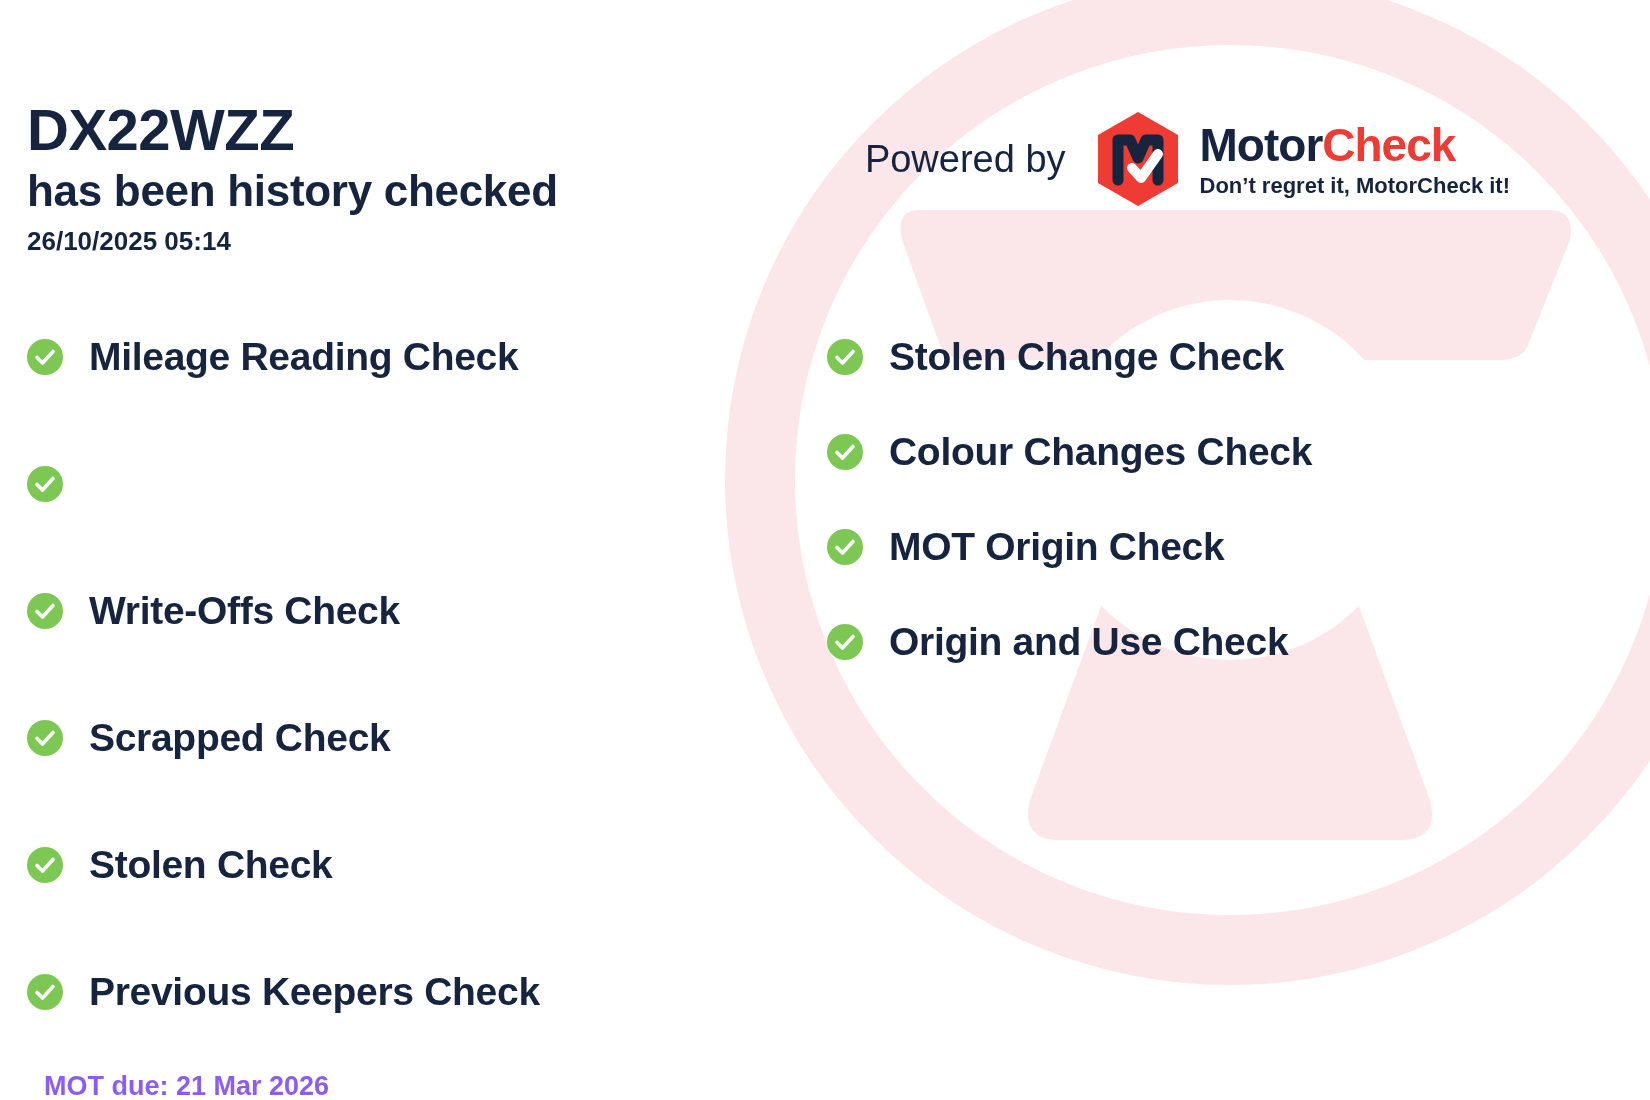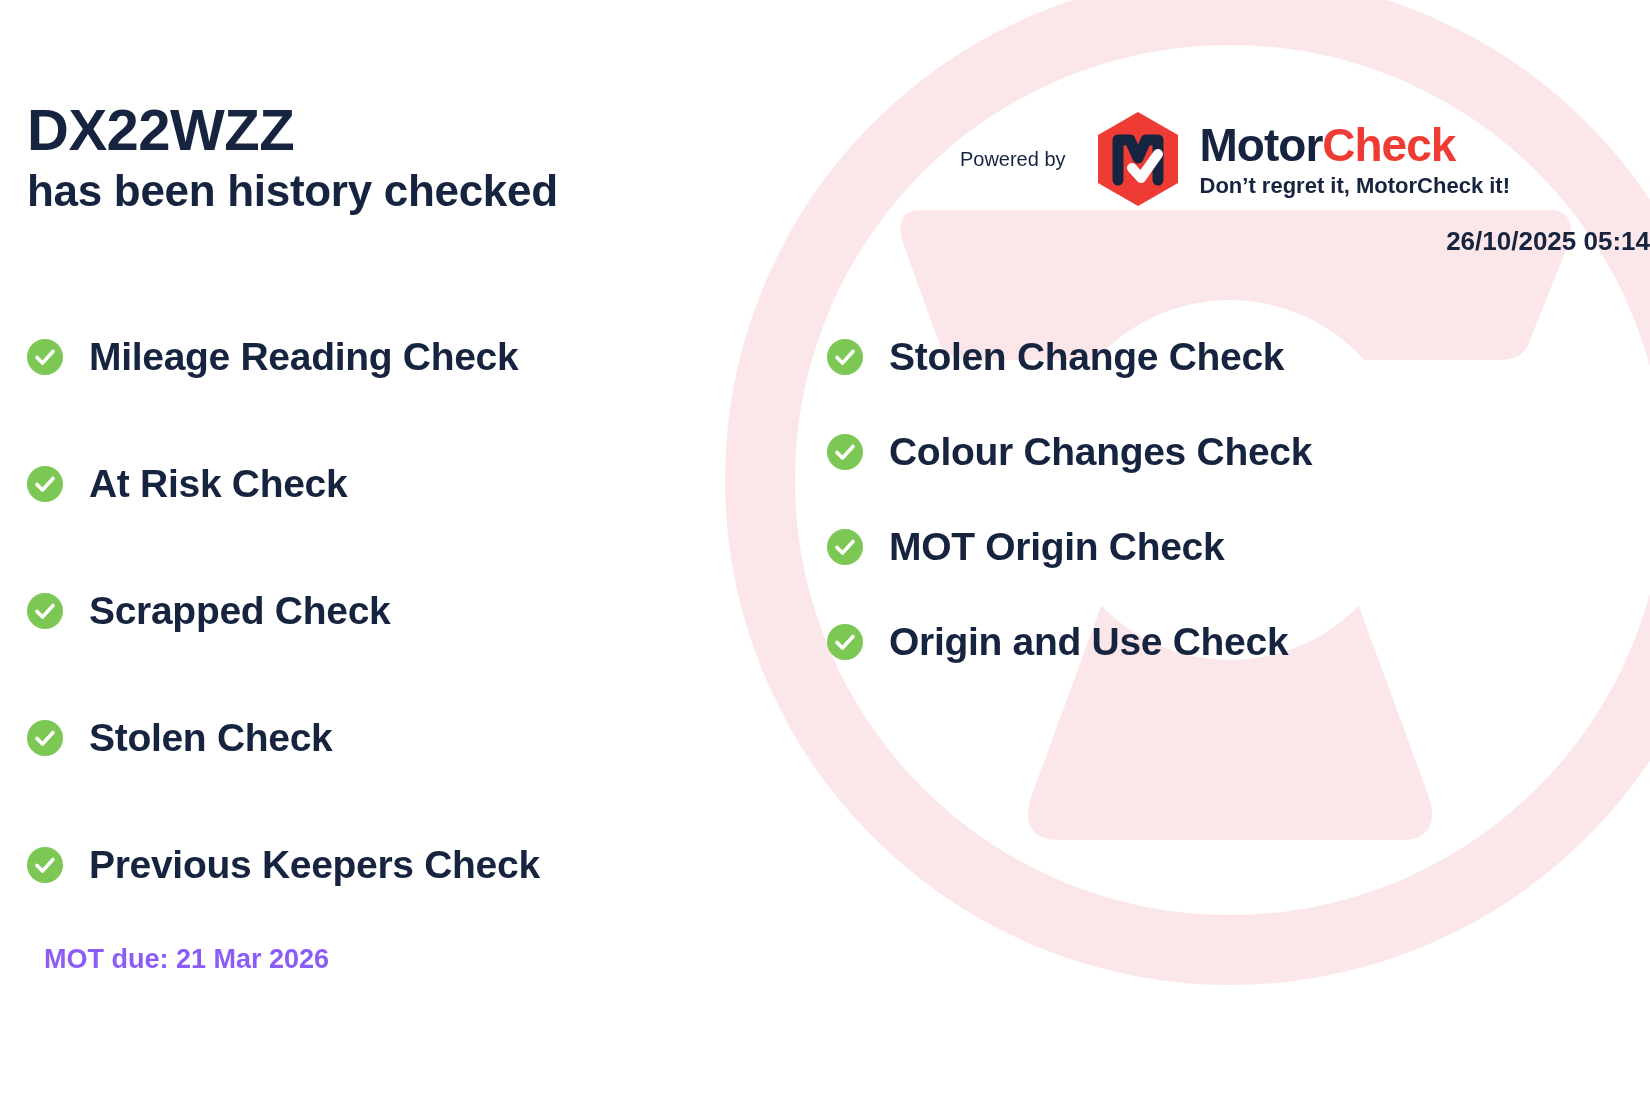--- a/index.html
+++ b/index.html
@@ -51,33 +51,32 @@
     color: #16243f;
     letter-spacing: -0.3px;
     line-height: 1.25;
     margin: 4px 0 0 0;
   }
   .timestamp {
     font-size: 26px;
     font-weight: bold;
     color: #16243f;
     margin: 8px 0 0 0;
-    text-align: right;
   }
   .powered {
     position: absolute;
     top: 110px;
     right: 140px;
     z-index: 3;
     display: flex;
     align-items: center;
     gap: 26px;
   }
   .powered-label {
-    font-size: 20px;
+    font-size: 38px;
     color: #16243f;
     white-space: nowrap;
   }
   .logo {
     display: flex;
     align-items: center;
     gap: 16px;
   }
   .logo-mark {
     width: 92px;
@@ -198,23 +197,31 @@
           <span class="check-label">Mileage Reading Check</span>
         </div>
 
         <div class="check-row">
           <span class="tick">
             <svg width="36" height="36" viewBox="0 0 36 36" xmlns="http://www.w3.org/2000/svg" aria-hidden="true">
               <circle cx="18" cy="18" r="18" fill="#7dc855"></circle>
               <path d="M10 18.5 L15.5 24 L26 12.5" fill="none" stroke="#ffffff" stroke-width="3.6" stroke-linecap="round" stroke-linejoin="round"></path>
             </svg>
           </span>
-          <span class="check-label">At Risk Check</span>
-        </div>
-
+        </div>
+
+        <div class="check-row">
+          <span class="tick">
+            <svg width="36" height="36" viewBox="0 0 36 36" xmlns="http://www.w3.org/2000/svg" aria-hidden="true">
+              <circle cx="18" cy="18" r="18" fill="#7dc855"></circle>
+              <path d="M10 18.5 L15.5 24 L26 12.5" fill="none" stroke="#ffffff" stroke-width="3.6" stroke-linecap="round" stroke-linejoin="round"></path>
+            </svg>
+          </span>
+          <span class="check-label">Write-Offs Check</span>
+        </div>
 
         <div class="check-row">
           <span class="tick">
             <svg width="36" height="36" viewBox="0 0 36 36" xmlns="http://www.w3.org/2000/svg" aria-hidden="true">
               <circle cx="18" cy="18" r="18" fill="#7dc855"></circle>
               <path d="M10 18.5 L15.5 24 L26 12.5" fill="none" stroke="#ffffff" stroke-width="3.6" stroke-linecap="round" stroke-linejoin="round"></path>
             </svg>
           </span>
           <span class="check-label">Scrapped Check</span>
         </div>

